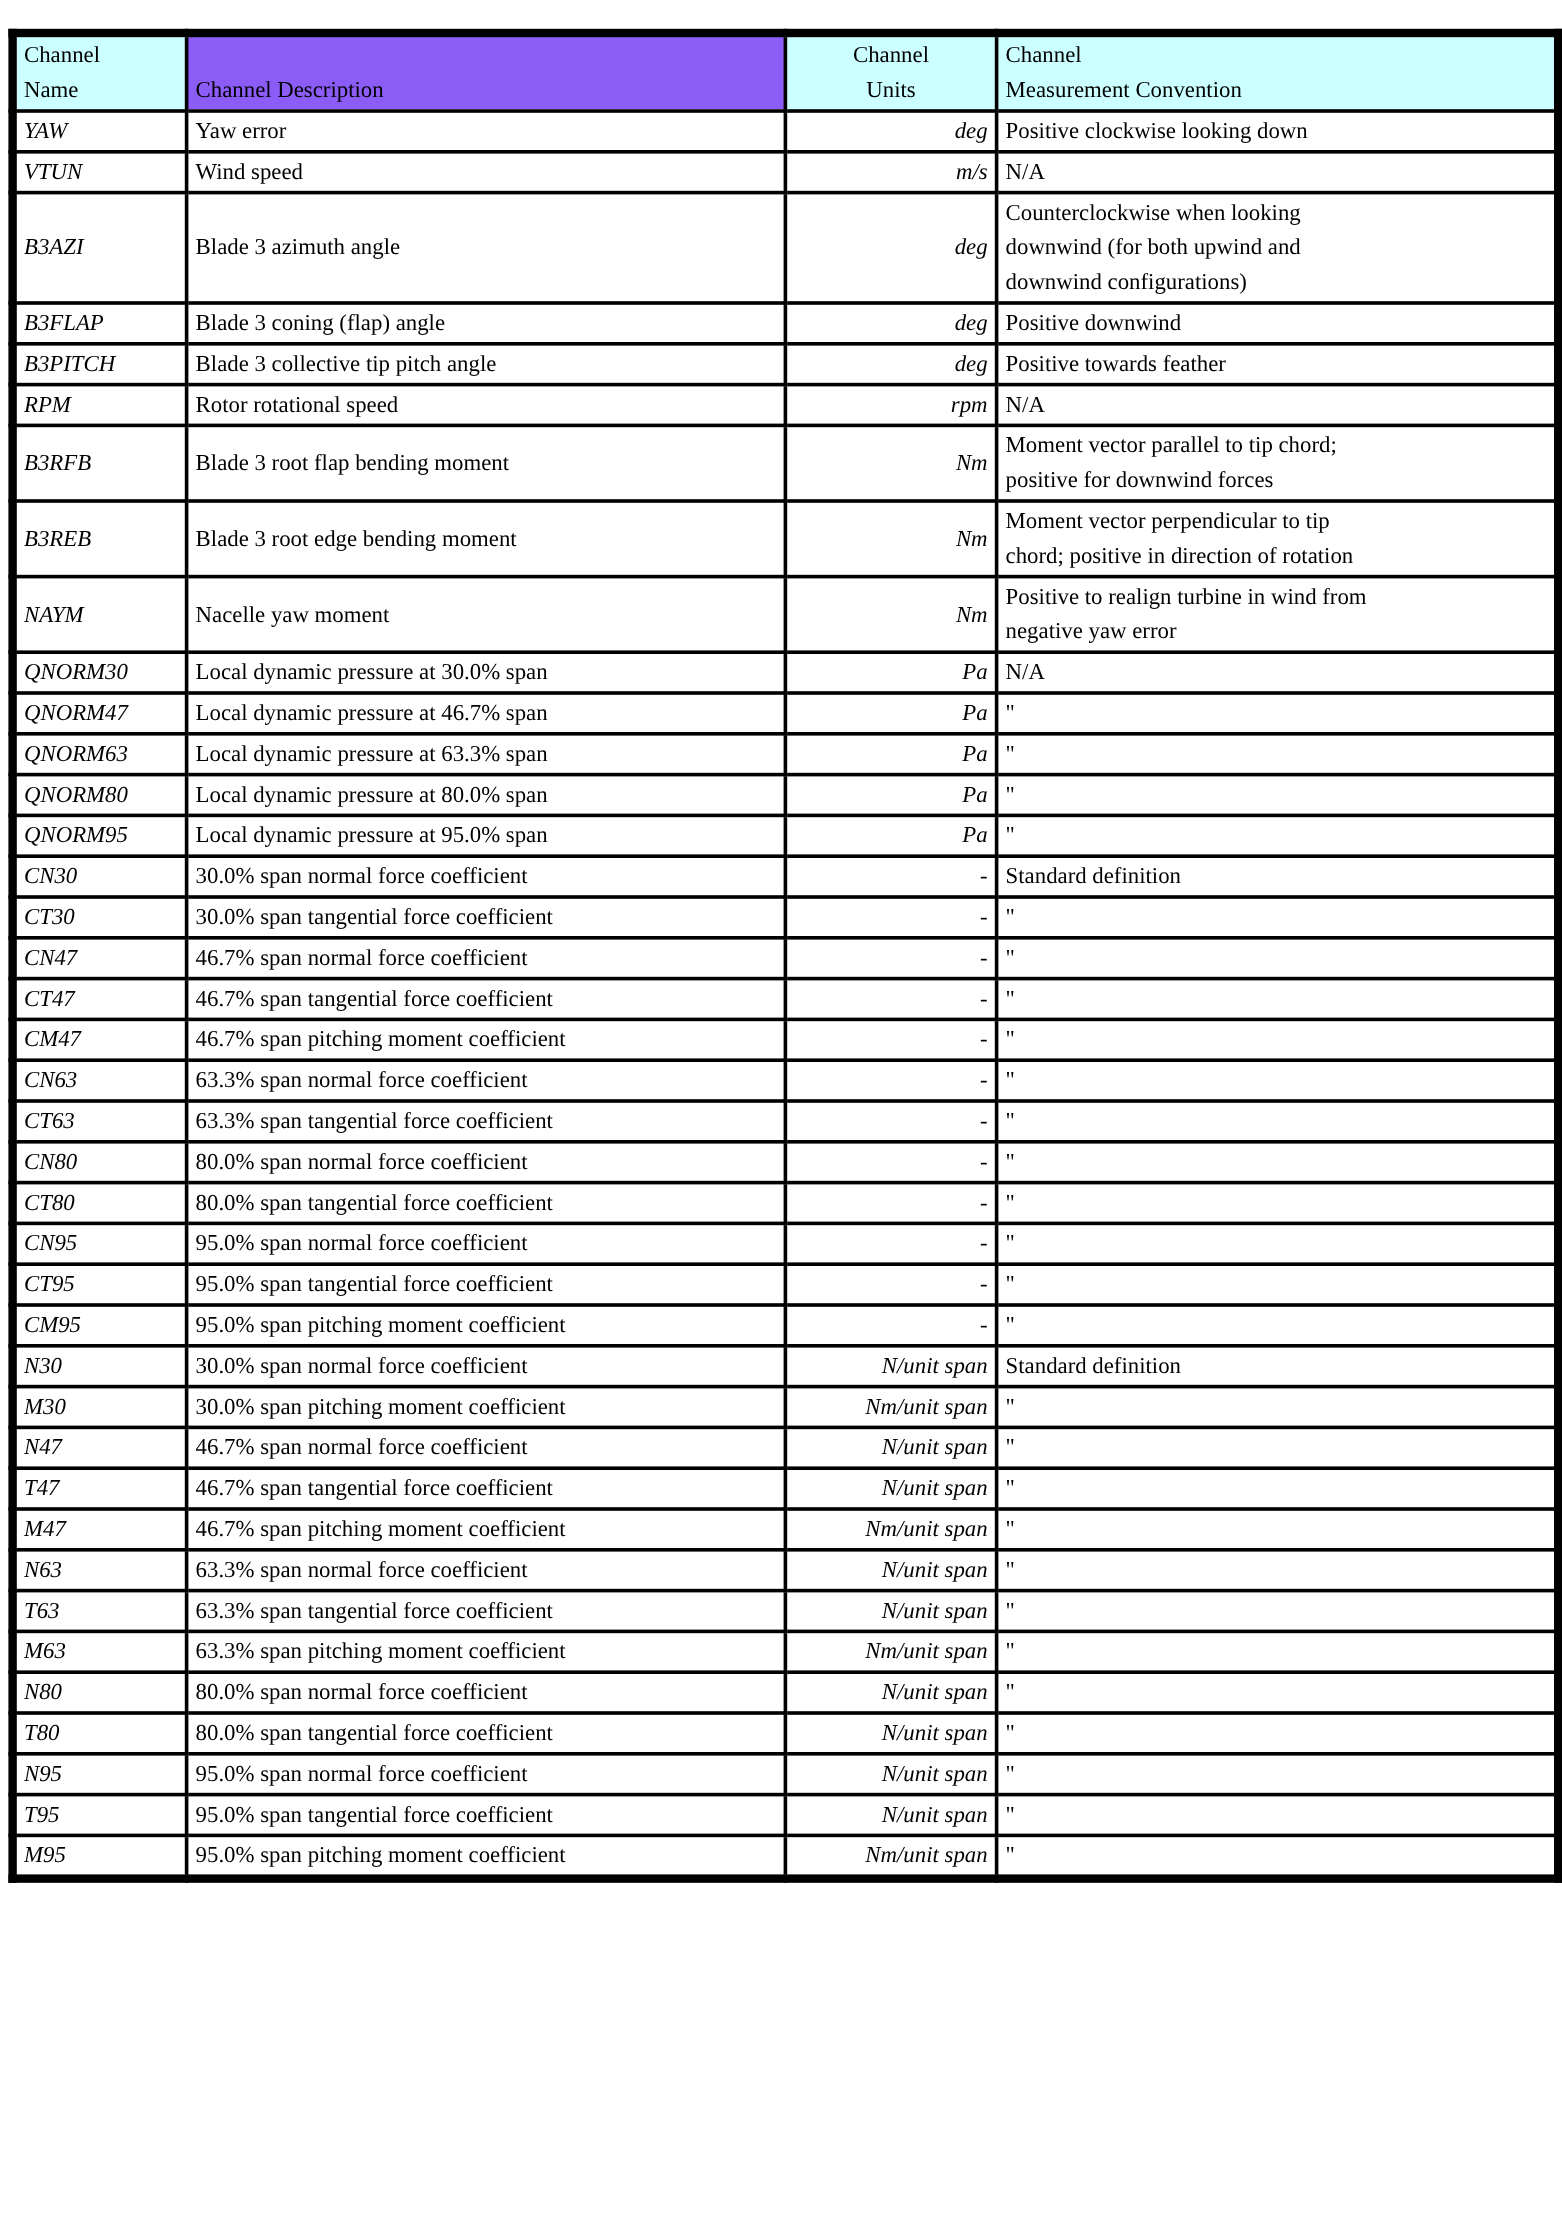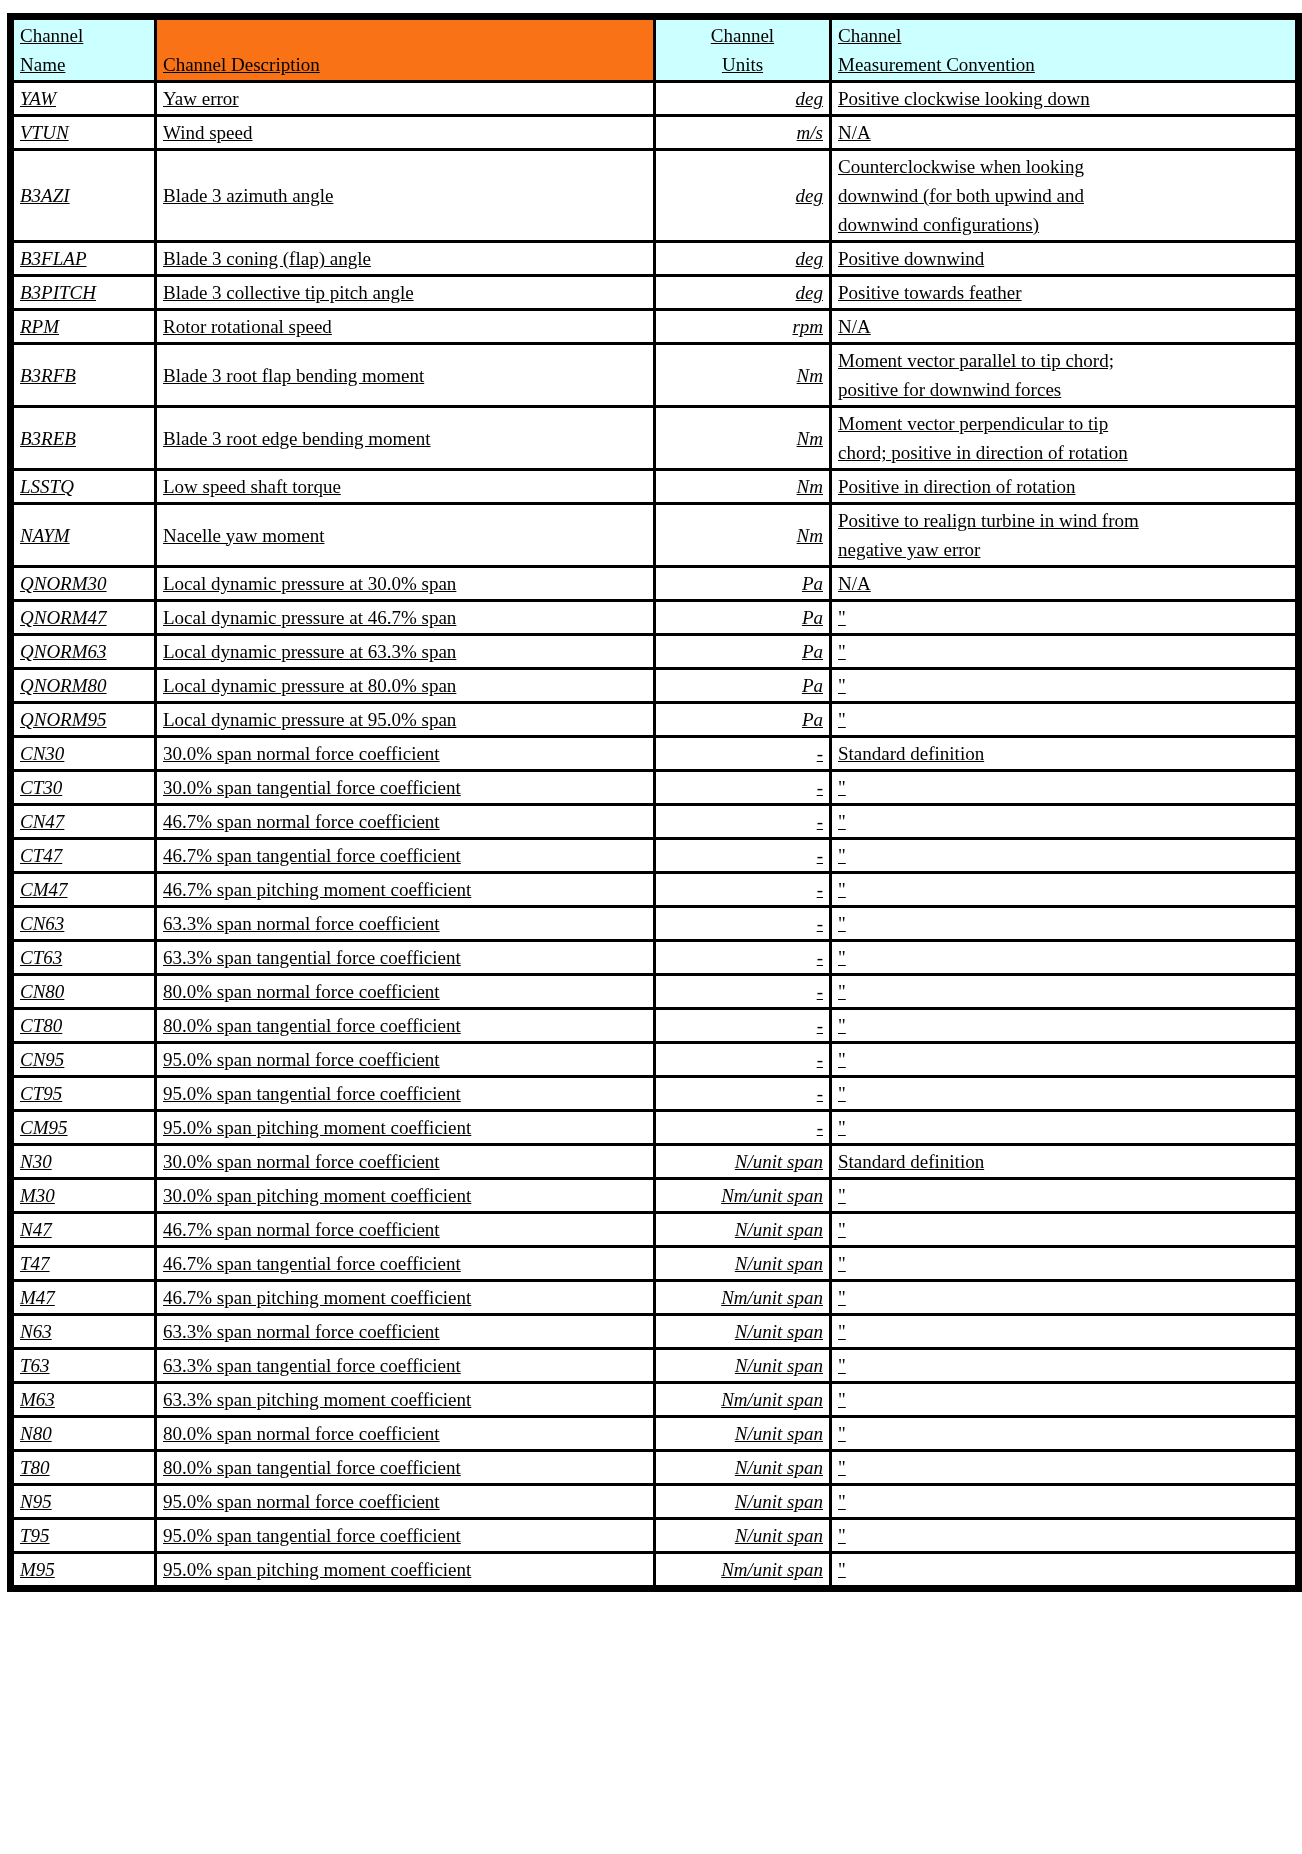--- a/index.html
+++ b/index.html
@@ -5,22 +5,21 @@
   html, body {
     margin: 0;
     padding: 0;
     background: #ffffff;
     font-family: "Liberation Serif", serif;
     color: #000000;
   }
   .page {
     width: 1062px;
     box-sizing: border-box;
-    padding: 13px 7px;
-    text-decoration: underline;
+    padding: 24px 7px;
   }
   table.channel-table {
     border-collapse: collapse;
     table-layout: fixed;
     width: 1288px;
     border: 7px solid #000000;
   }
   th, td {
     border: 3px solid #000000;
     padding: 1px 6px;
@@ -52,21 +51,21 @@
     <colgroup>
       <col class="c-name">
       <col class="c-desc">
       <col class="c-units">
       <col class="c-conv">
     </colgroup>
     <thead>
       <tr>
         <th class="col-name" style="background: rgb(204, 255, 255);">Channel
 Name</th>
-        <th class="col-desc" style="background: #f97316;">Channel Description</th>
+        <th class="col-desc" style="background: #8b5cf6;">Channel Description</th>
         <th class="col-units" style="background: rgb(204, 255, 255);">Channel
 Units</th>
         <th class="col-conv" style="background: rgb(204, 255, 255);">Channel
 Measurement Convention</th>
       </tr>
     </thead>
     <tbody id="rows">
   <tr>
     <td class="cell-name">YAW</td>
     <td class="cell-desc">Yaw error</td>
@@ -120,26 +119,20 @@
   </tr>
 
   <tr>
     <td class="cell-name">B3REB</td>
     <td class="cell-desc">Blade 3 root edge bending moment</td>
     <td class="cell-units">Nm</td>
     <td class="cell-conv">Moment vector perpendicular to tip
 chord; positive in direction of rotation</td>
   </tr>
 
-  <tr>
-    <td class="cell-name">LSSTQ</td>
-    <td class="cell-desc">Low speed shaft torque</td>
-    <td class="cell-units">Nm</td>
-    <td class="cell-conv">Positive in direction of rotation</td>
-  </tr>
 
   <tr>
     <td class="cell-name">NAYM</td>
     <td class="cell-desc">Nacelle yaw moment</td>
     <td class="cell-units">Nm</td>
     <td class="cell-conv">Positive to realign turbine in wind from
 negative yaw error</td>
   </tr>
 
   <tr>

